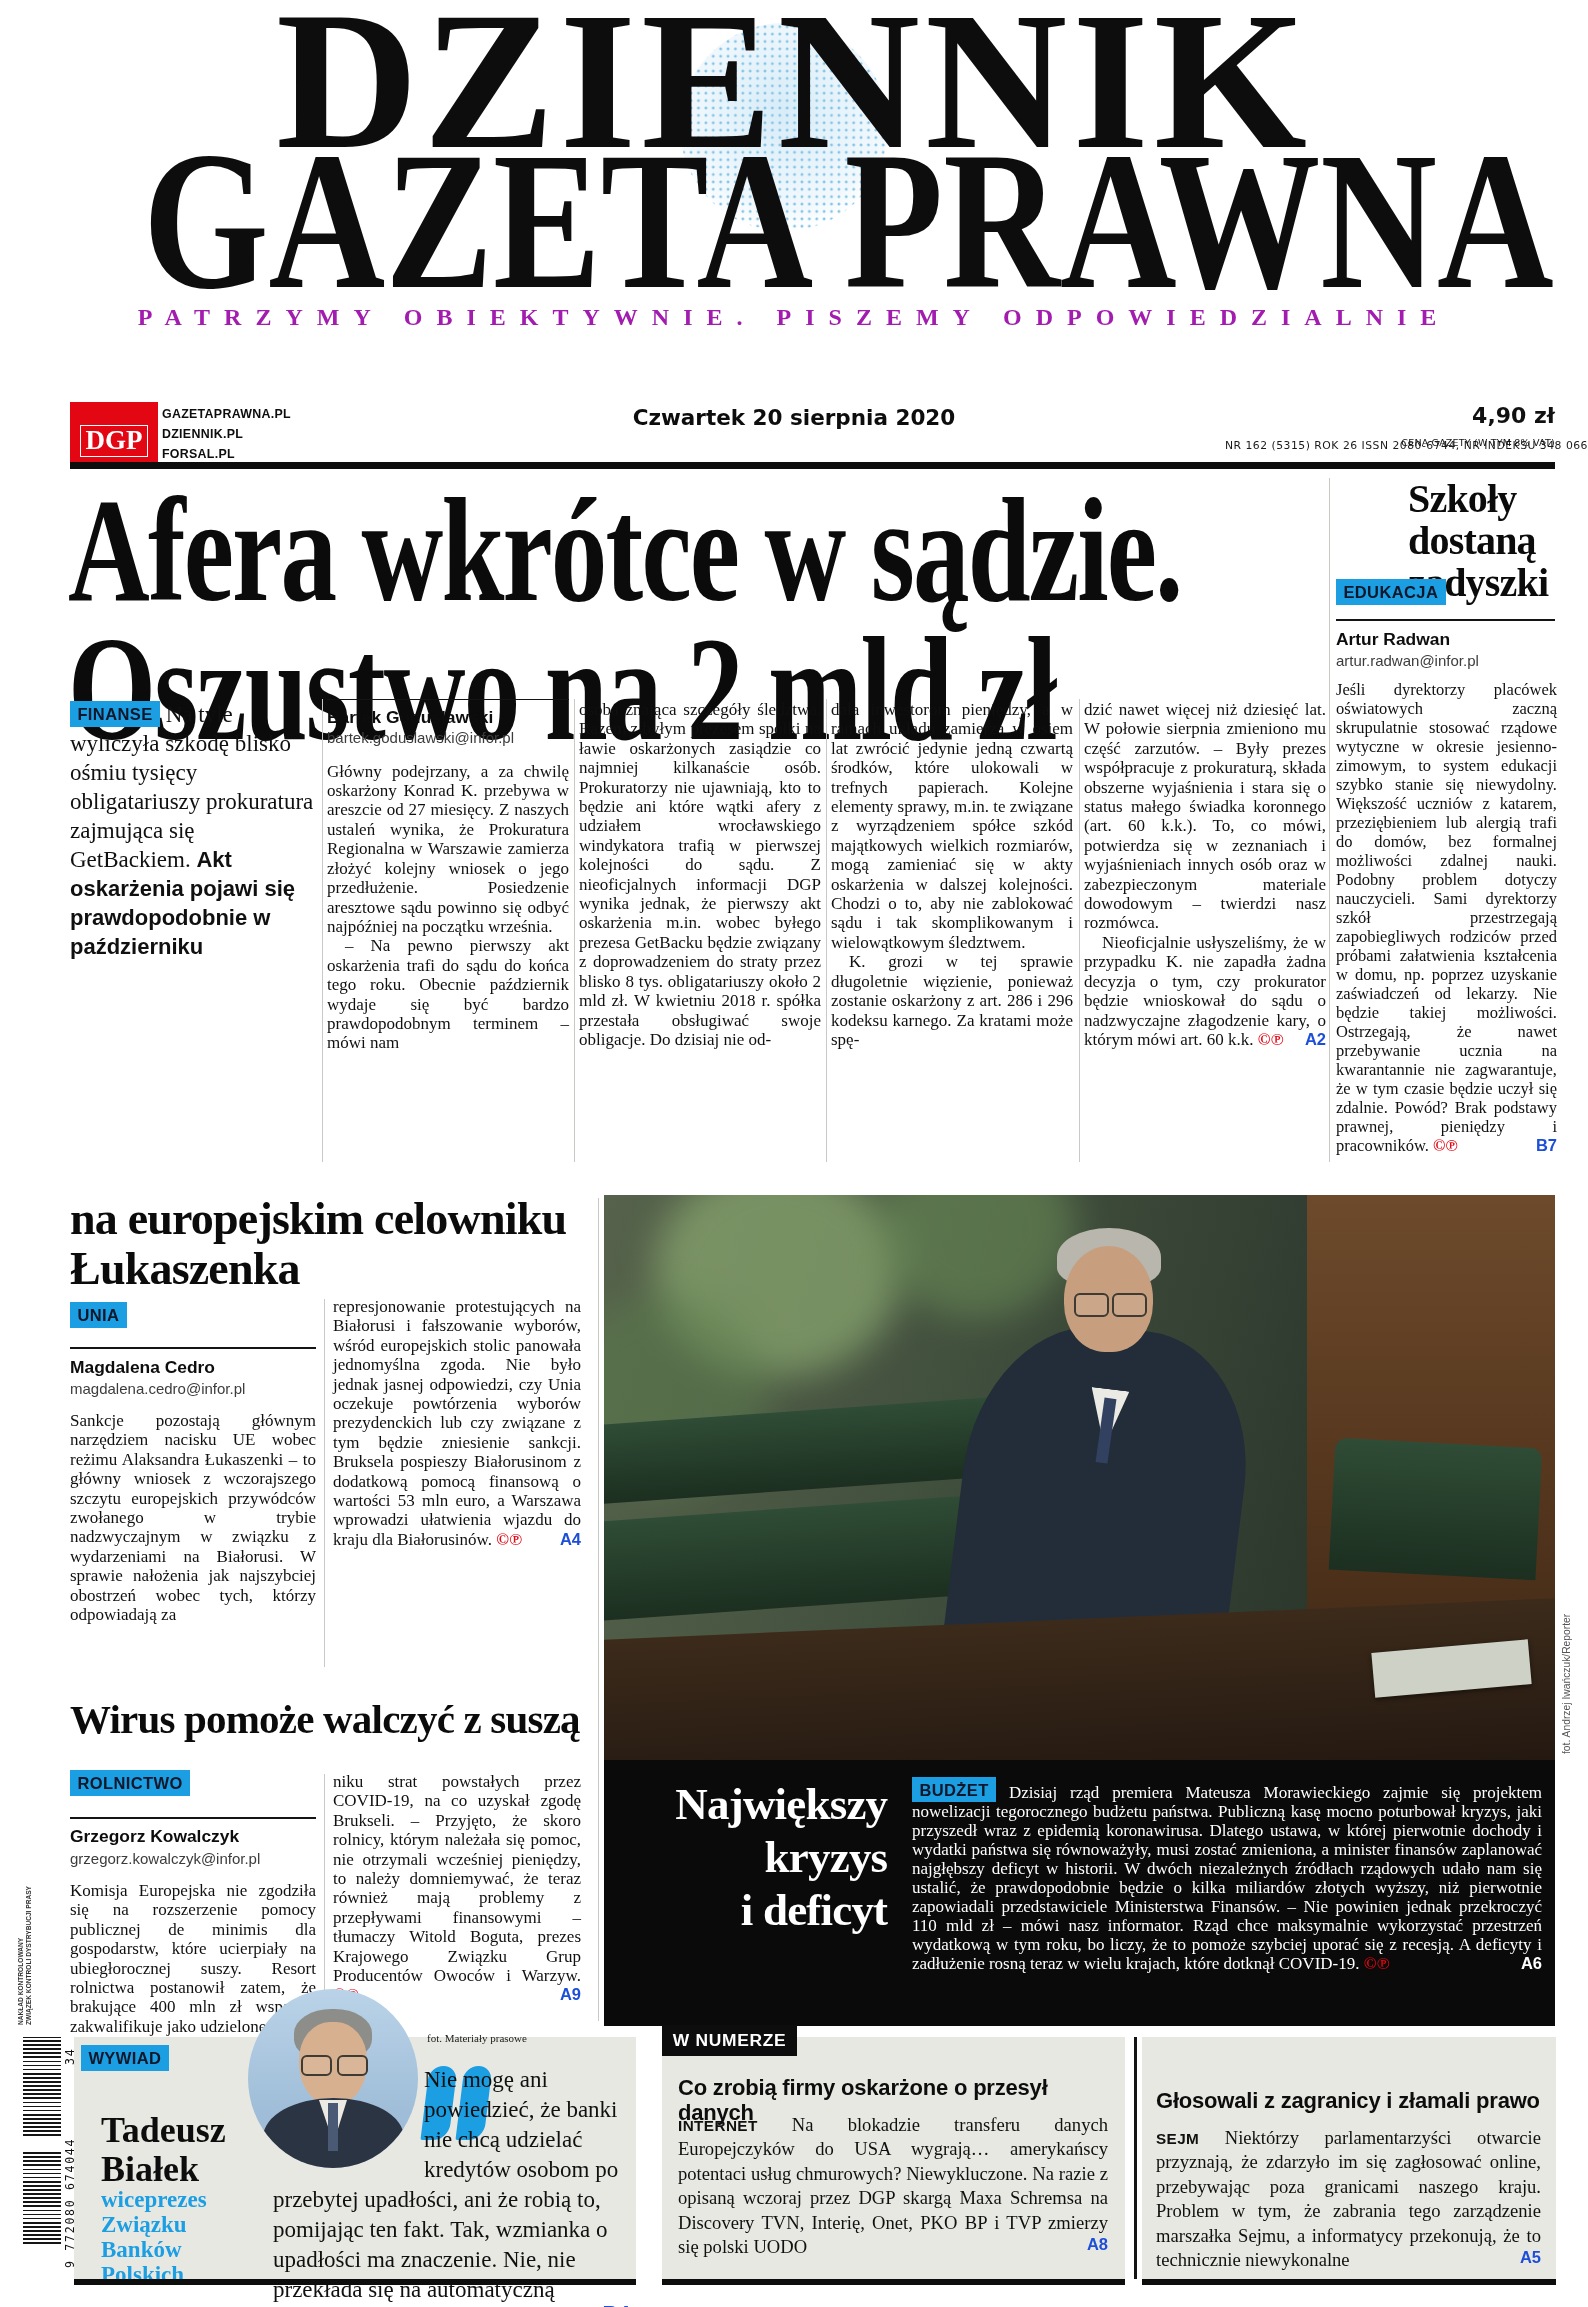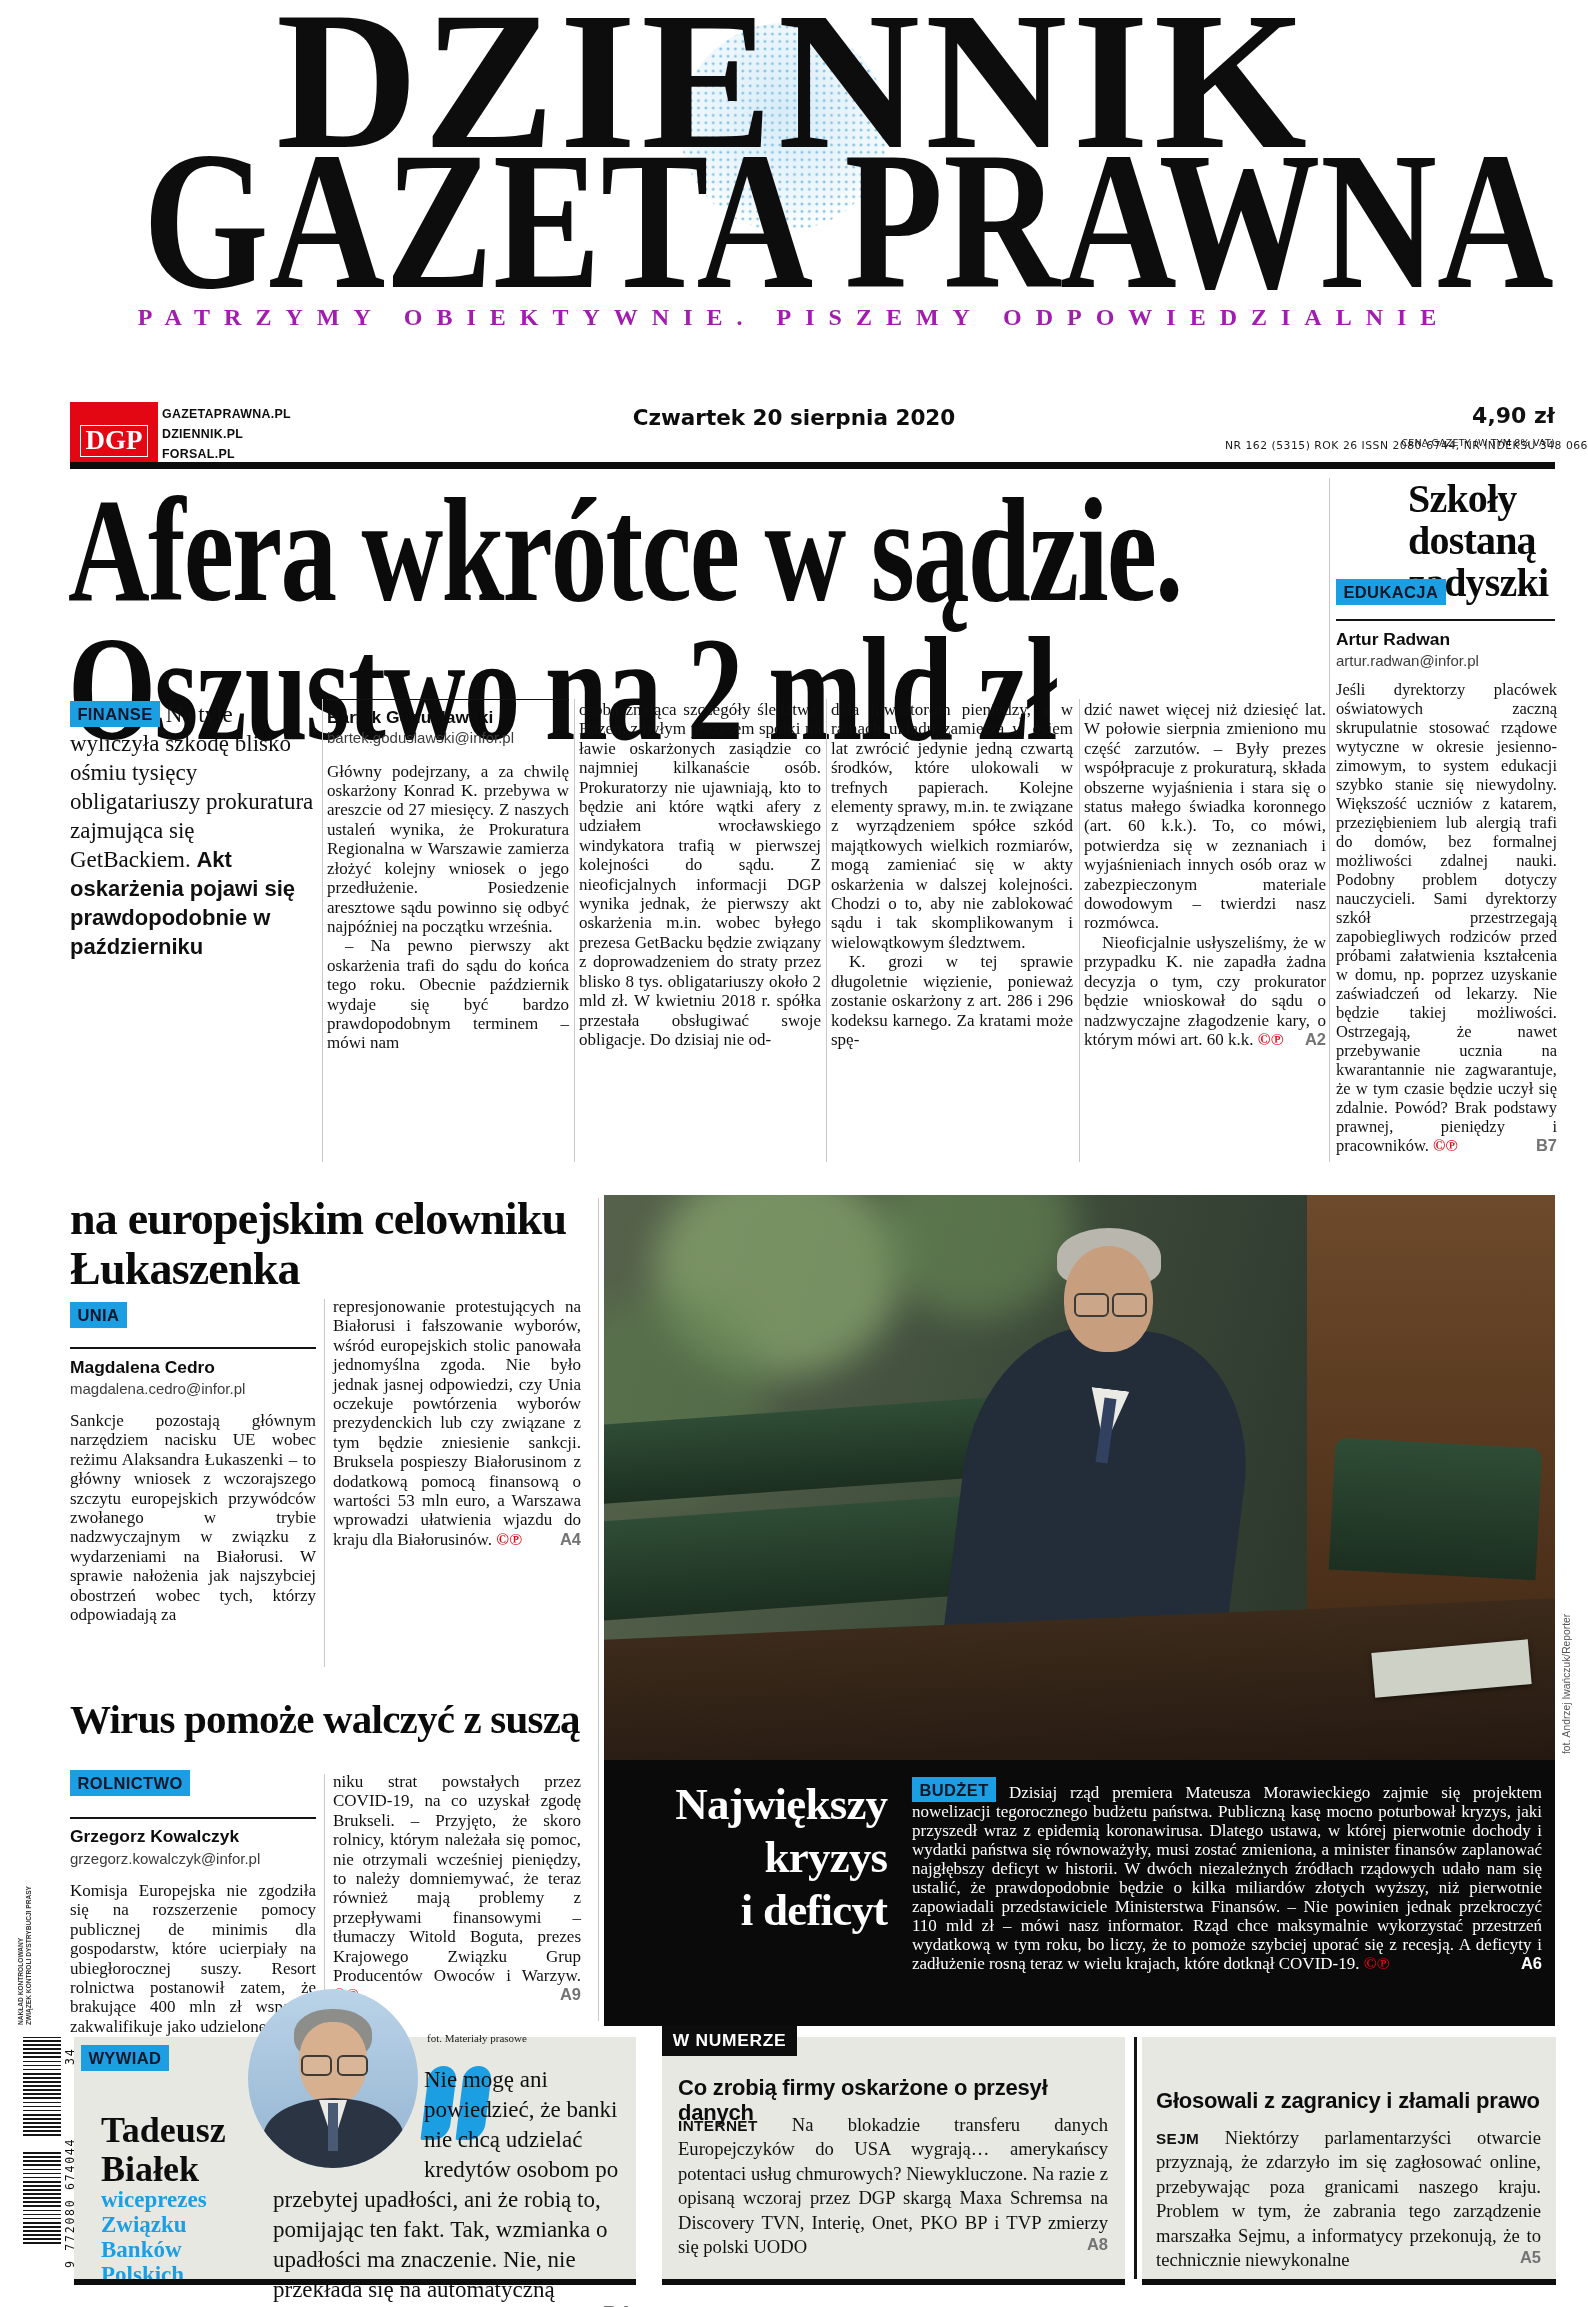--- a/index.html
+++ b/index.html
@@ -40,21 +40,21 @@
        padding:5px 7.4px 4.1px;letter-spacing:0.4px;vertical-align:1.7px;}
   .byline{font:700 17.4px/1.2 "Liberation Sans",sans-serif;color:#0d0d0d;}
   .email{font:15px/1.4 "Liberation Sans",sans-serif;color:#3c3c3c;}
   .colrule{border-top:1.7px solid #141414;}
   .body{font:17px/19.4px "Liberation Serif",serif;text-align:justify;color:#101010;}
   .body p{margin:0;}
   .body p + p{text-indent:18px;}
   .lead{font:23px/29px "Liberation Serif",serif;color:#101010;}
   .lead b{font-family:"Liberation Sans",sans-serif;font-size:22px;}
   .end{color:#e30613;font-weight:700;white-space:nowrap;}
-  .pref{float:right;font:700 16.5px/19px "Liberation Sans",sans-serif;color:#737373;}
+  .pref{float:right;font:700 16.5px/19px "Liberation Sans",sans-serif;color:#1d4ed8;}
   .band .pref{color:#fff;}
   
   .photo{position:absolute;left:604px;top:1195px;width:951px;height:565px;overflow:hidden;
          background:linear-gradient(105deg,#56624b 0%,#42503e 35%,#2e3a2e 70%,#222b21 100%);}
   .bokeh{position:absolute;border-radius:50%;filter:blur(18px);opacity:.75;}
   .bench{position:absolute;background:linear-gradient(180deg,#2f4c36,#1c2f20);border-radius:11.6px 11.6px 0 0;}
   .wood{position:absolute;background:linear-gradient(180deg,#6d4a2b 0%,#53351d 55%,#3a2413 100%);}
   .desk{position:absolute;left:-25px;right:-25px;bottom:-33px;height:174px;
         background:linear-gradient(180deg,#3c2b1b,#221710);transform:skewY(-2.5deg);}
   .fig-suit{position:absolute;background:#232c39;border-radius:45% 40% 8% 8%;}

